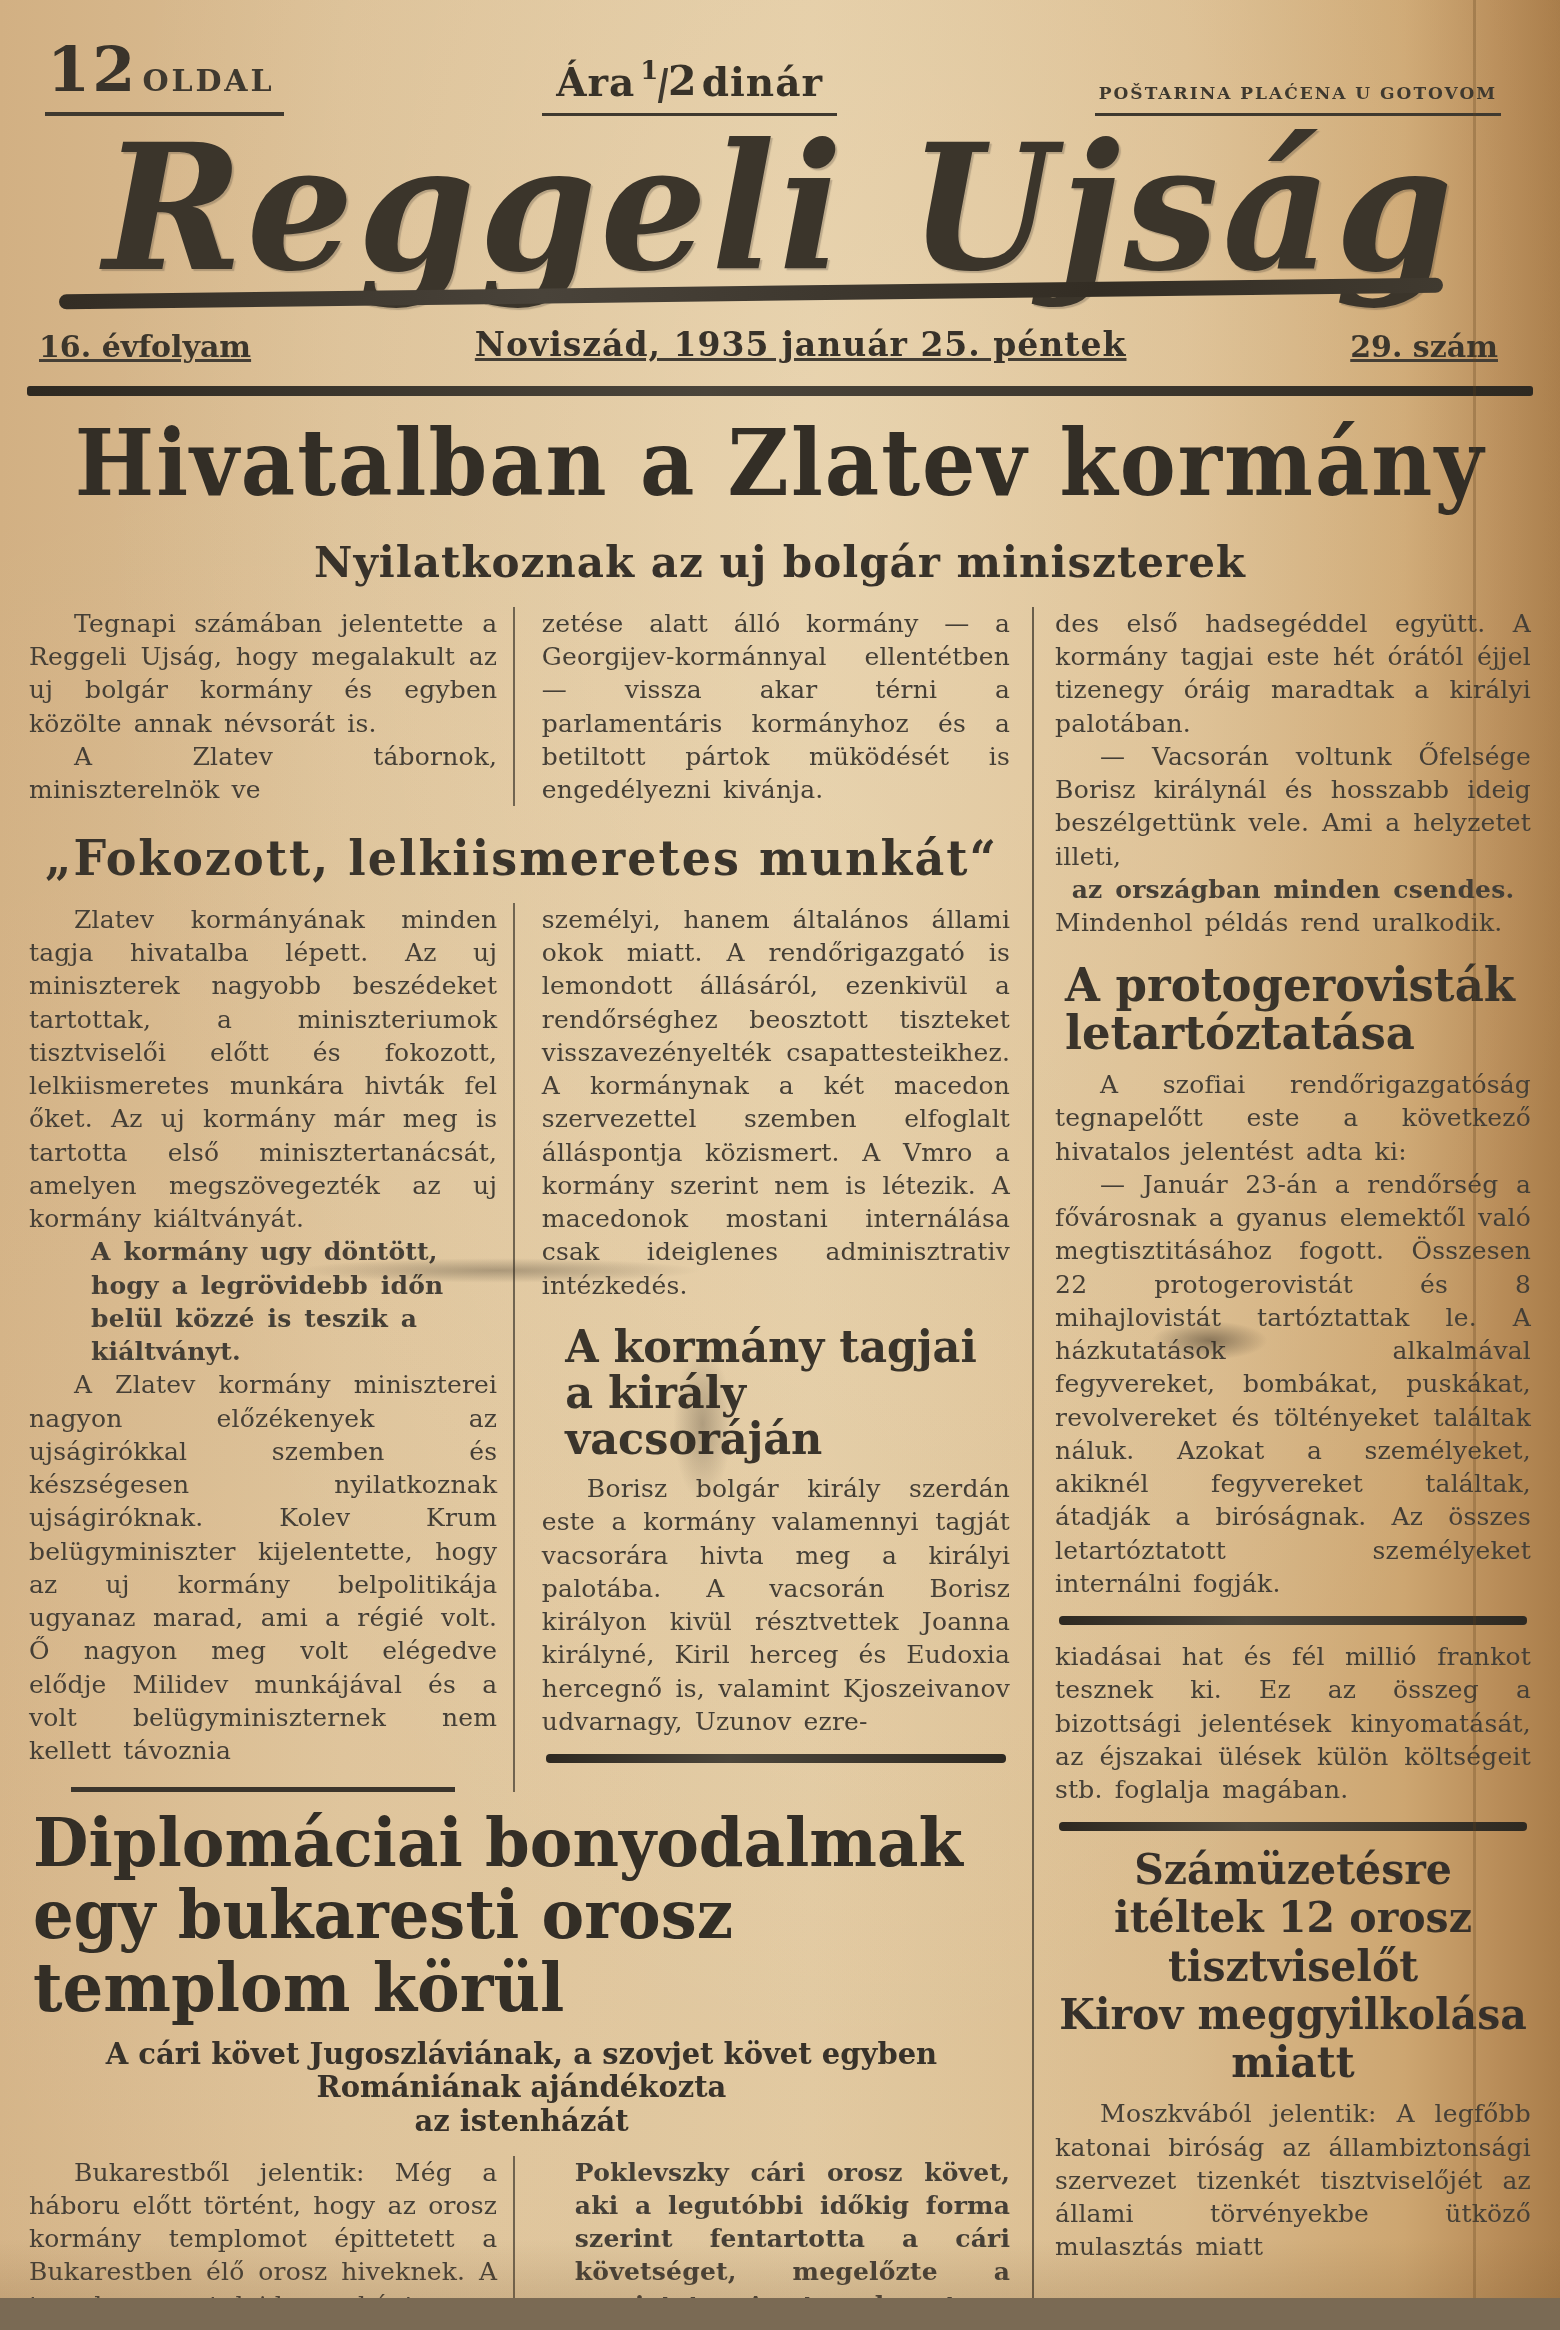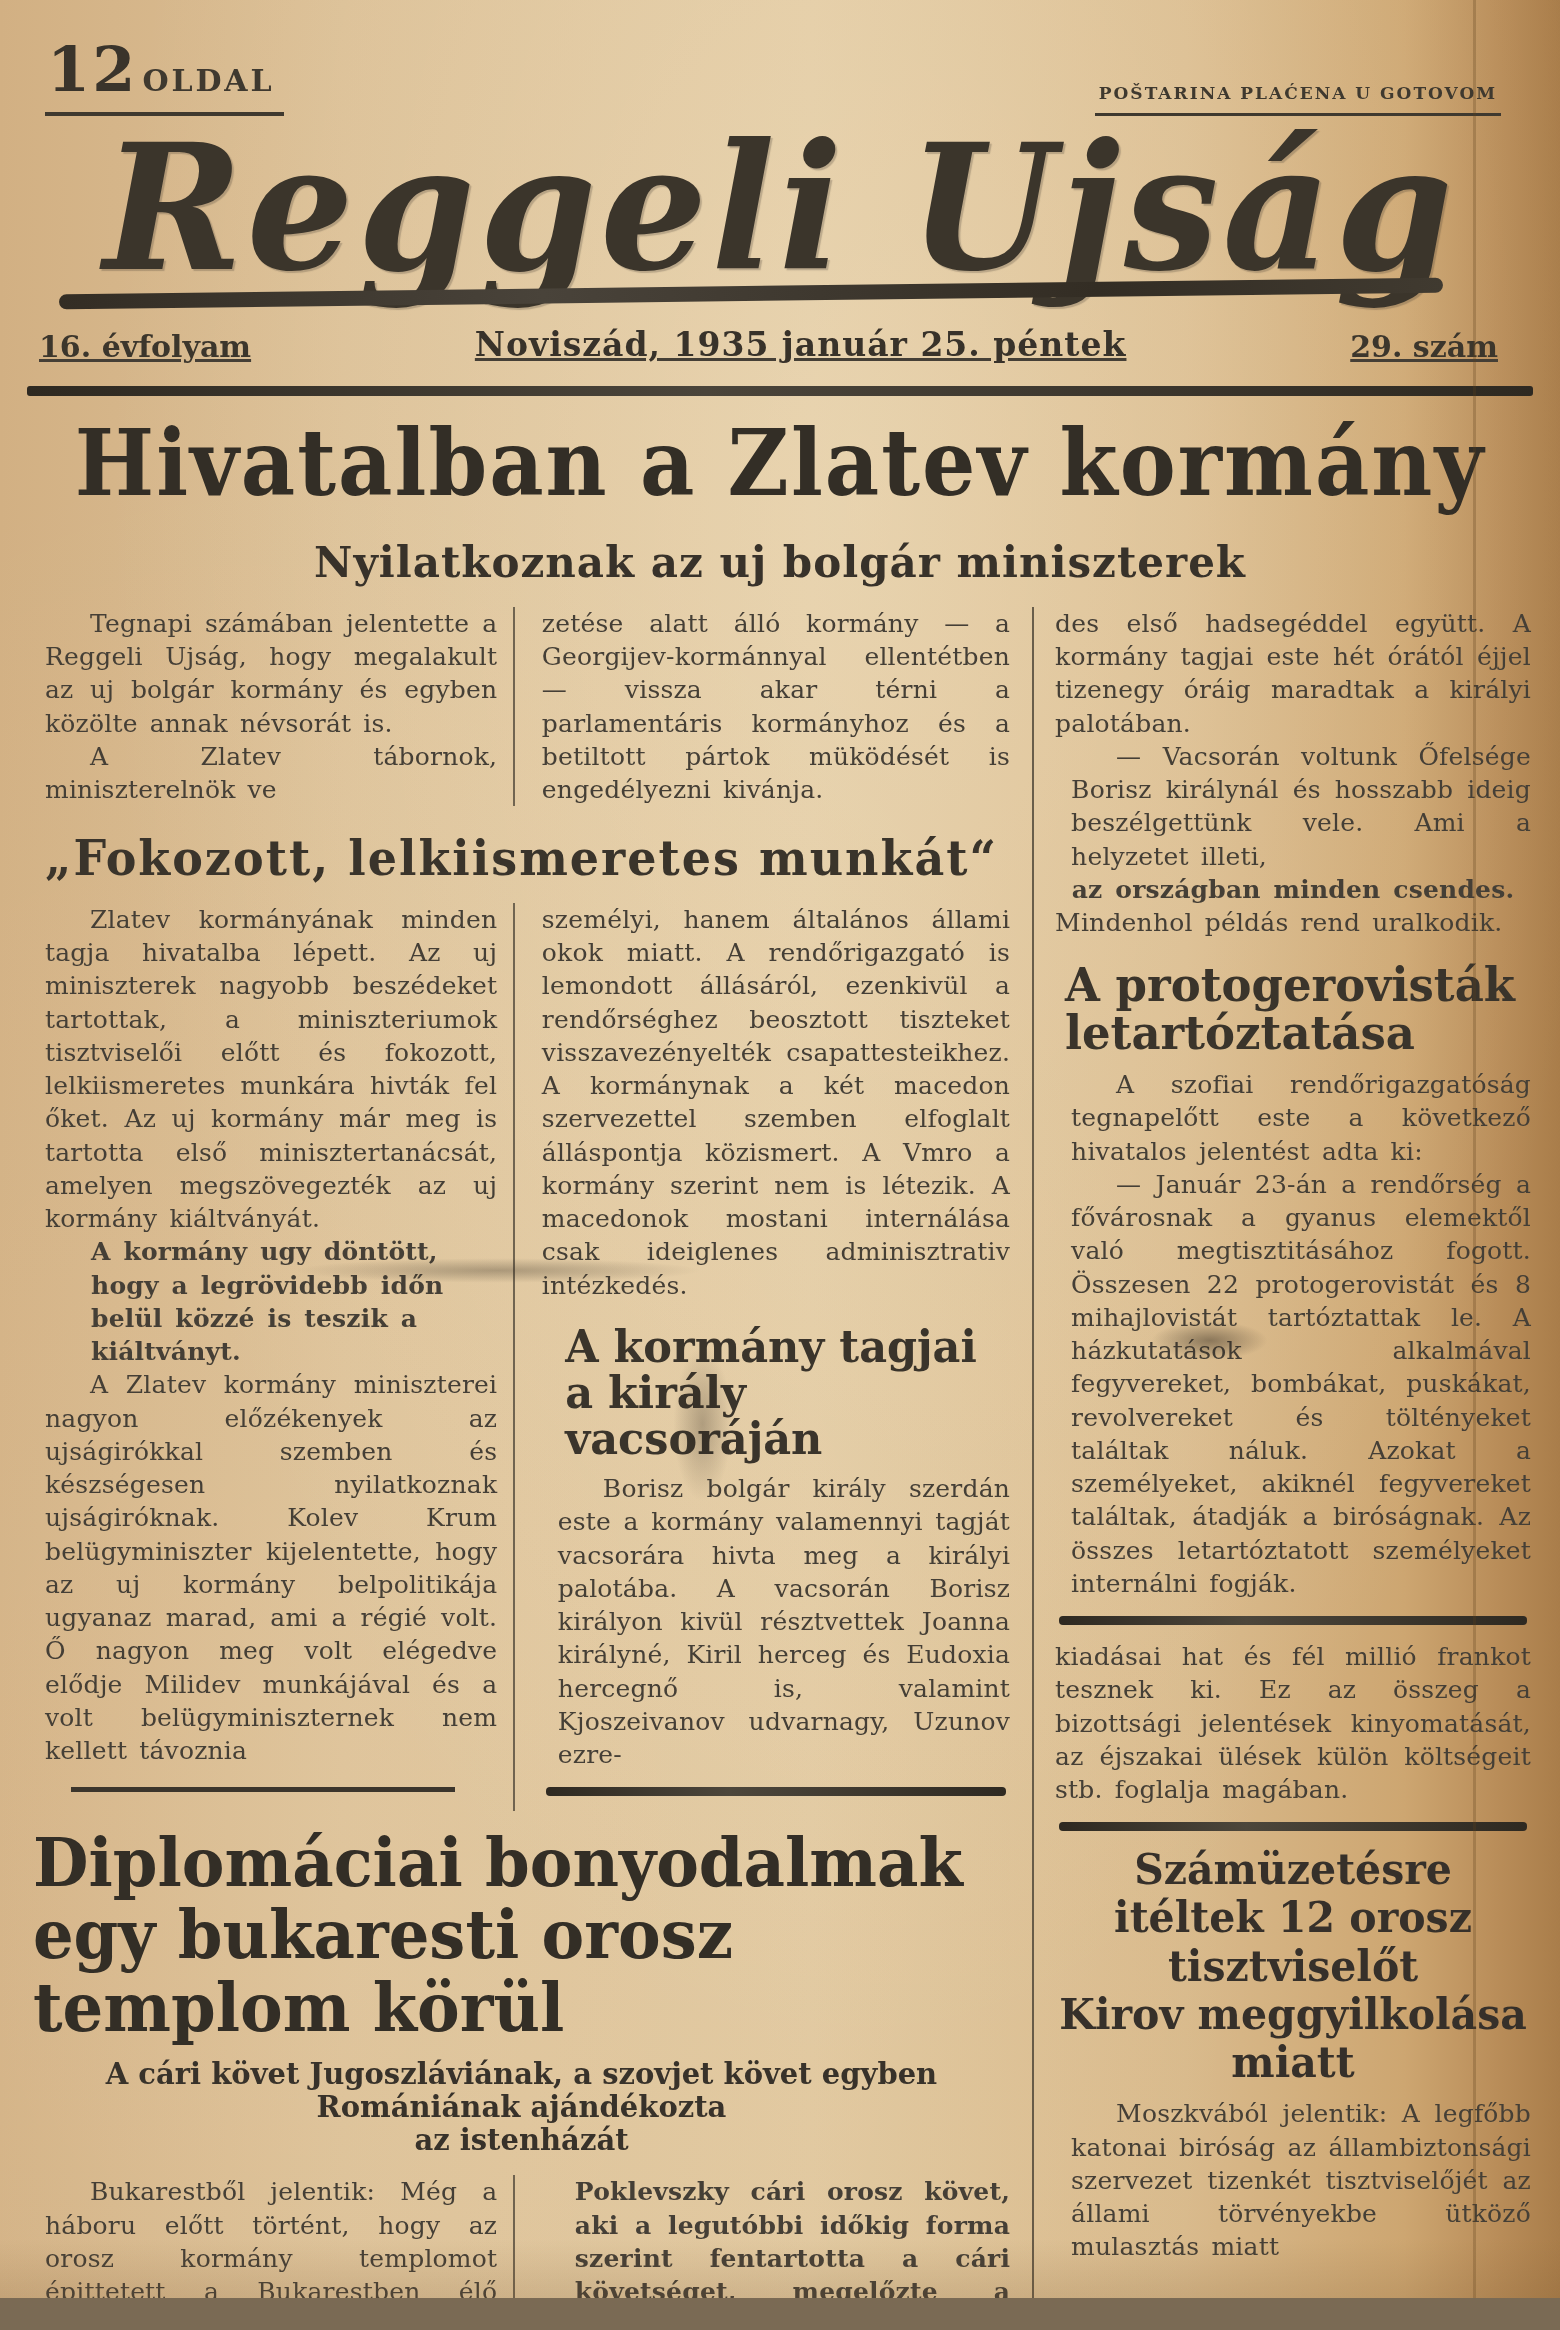--- a/index.html
+++ b/index.html
@@ -49,21 +49,21 @@
   
   .body{display:flex;padding:9.8px 29px 0 29px;}
   .left-area{width:985px;flex:none;}
   .right-col{flex:1;border-left:2.9px solid rgba(64,57,46,.75);padding-left:21.5px;margin-left:17.6px;}
 
   .cols{display:flex;}
   .cols .col{width:50%;padding-right:15.6px;}
   .cols .col + .col{border-left:2.9px solid rgba(64,57,46,.7);padding-left:27px;padding-right:3.9px;}
 
   .t{margin:0;font-size:25px;line-height:1.33;text-align:justify;word-spacing:3.9px;letter-spacing:0.2px;}
-  .ind{text-indent:45px;margin-left:16px;}
+  .ind{text-indent:45px;}
   .bold{font-weight:bold;}
   .inset{font-weight:bold;margin-left:62px;text-align:left;text-indent:0;}
   .centerline{text-align:center;font-weight:bold;text-indent:0;}
   .h-fokozott{margin:25px 0 17.6px;text-align:center;font-size:46px;font-weight:bold;letter-spacing:2px;color:#3a342b;transform:scaleY(1.05);}
   .h-tagjai{margin:25px 0 13.7px 23.4px;font-size:43px;line-height:1.02;font-weight:bold;color:#3a342b;transform:scaleY(1.05);}
   .h-proto{margin:23.4px 0 13.7px 9.8px;font-size:45px;line-height:1.02;font-weight:bold;color:#3a342b;transform:scaleY(1.05);}
   .end-rule{height:4.9px;background:#3b352c;width:82%;margin:19.5px auto 0;}
   .mid-rule{height:8.8px;background:linear-gradient(90deg,#2e2921,#4c463b 40%,#2e2921);margin:15.6px 3.9px;border-radius:3.9px;}
 
   .h-dipl{margin:19.5px 0 0 3.9px;font-size:64px;line-height:1.08;font-weight:bold;color:#332e26;transform:scaleY(1.05);}
@@ -72,20 +72,25 @@
 </style>
 </head>
 <body>
 
 <div class="page">
 
   <header class="topline">
     <div class="pages">
       <span class="pages-num">12</span>
       <span class="pages-label">OLDAL</span>
+    </div>
+    <div class="price">
+      <span class="ara">Ára</span>
+      <span class="frac"><span class="num">1</span><span class="vbar"></span><span class="den">2</span></span>
+      <span class="dinar">dinár</span>
     </div>
     <div class="postage">POŠTARINA PLAĆENA U GOTOVOM</div>
   </header>
 
   <div class="masthead">Reggeli Ujság</div>
   <div class="masthead-rule"></div>
 
   <div class="dateline">
     <span class="dl-vol">16. évfolyam</span>
     <span class="dl-date">Noviszád, 1935 január 25. péntek</span>

